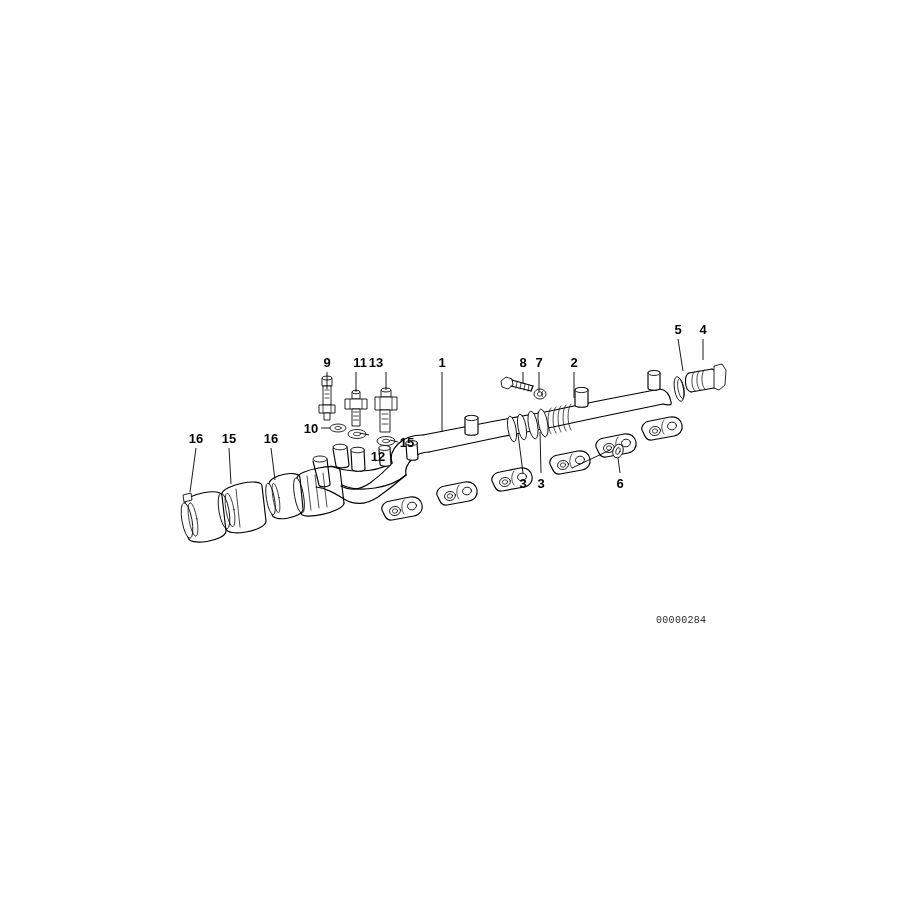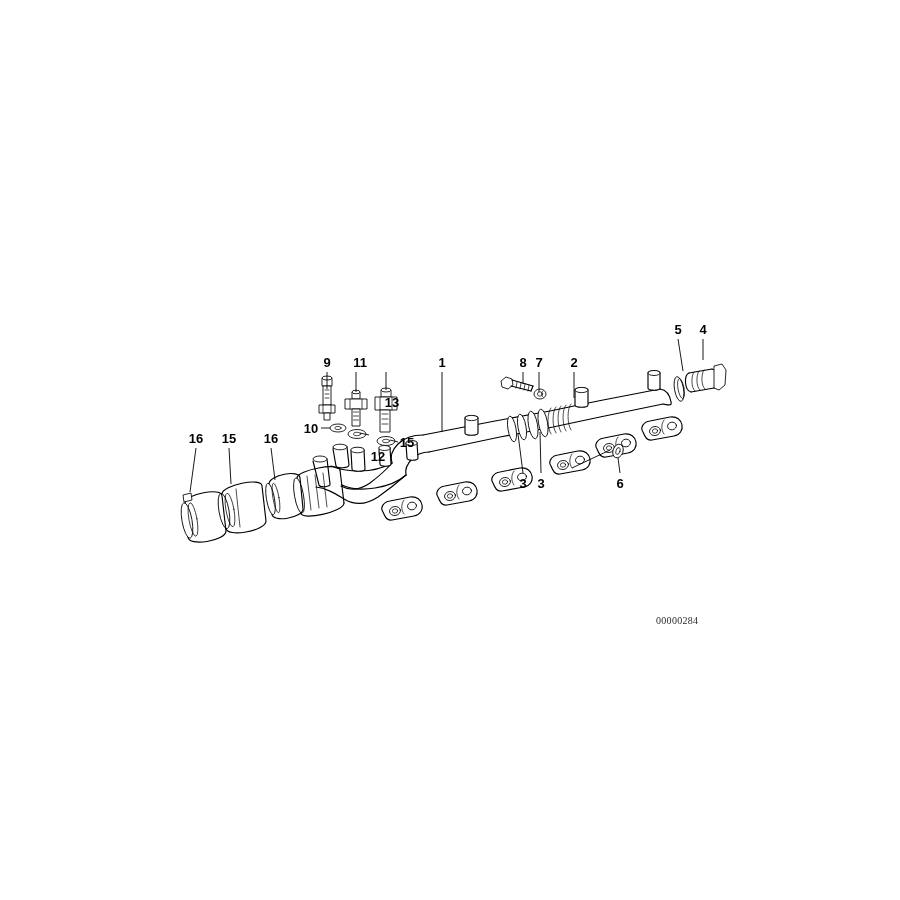--- a/index.html
+++ b/index.html
@@ -34,21 +34,21 @@
     color: #000000;
     line-height: 1;
     white-space: nowrap;
     transform: translate(-50%, -50%);
     letter-spacing: 0px;
   }
   #diagram-id {
     position: absolute;
     left: 656px;
     top: 615px;
-    font-family: Liberation Serif, serif;
+    font-family: Liberation Mono, monospace;
     font-size: 10px;
     font-weight: normal;
     color: #2b2b2b;
     letter-spacing: 0.3px;
     white-space: nowrap;
     text-align: center;
   }
   .ln { fill: none; stroke: #000000; stroke-width: 1.15; stroke-linecap: round; stroke-linejoin: round; }
   .ln-thin { fill: none; stroke: #000000; stroke-width: 0.85; stroke-linecap: round; stroke-linejoin: round; }
   .ln-hair { fill: none; stroke: #000000; stroke-width: 0.7; stroke-linecap: round; stroke-linejoin: round; }
@@ -287,21 +287,21 @@
       <line class="leader" x1="229" y1="448" x2="231" y2="484"></line>
       <line class="leader" x1="271" y1="448" x2="275" y2="480"></line>
 
       <line class="leader" x1="572" y1="468" x2="610" y2="450"></line>
     </g>
 
   </svg>
 
   <div class="callout-label" style="left:327px; top:362px;">9</div>
   <div class="callout-label" style="left:360px; top:362px;">11</div>
-  <div class="callout-label" style="left:392px; top:362px;margin-top:40px;">13</div>
+  <div class="callout-label" style="left:376px; top:362px;">13</div>
   <div class="callout-label" style="left:442px; top:362px;">1</div>
   <div class="callout-label" style="left:523px; top:362px;">8</div>
   <div class="callout-label" style="left:539px; top:362px;">7</div>
   <div class="callout-label" style="left:574px; top:362px;">2</div>
   <div class="callout-label" style="left:678px; top:329px;">5</div>
   <div class="callout-label" style="left:703px; top:329px;">4</div>
   <div class="callout-label" style="left:311px; top:428px;text-align:center;">10</div>
   <div class="callout-label" style="left:378px; top:456px;">12</div>
   <div class="callout-label" style="left:407px; top:442px;">15</div>
   <div class="callout-label" style="left:523px; top:483px;">3</div>

